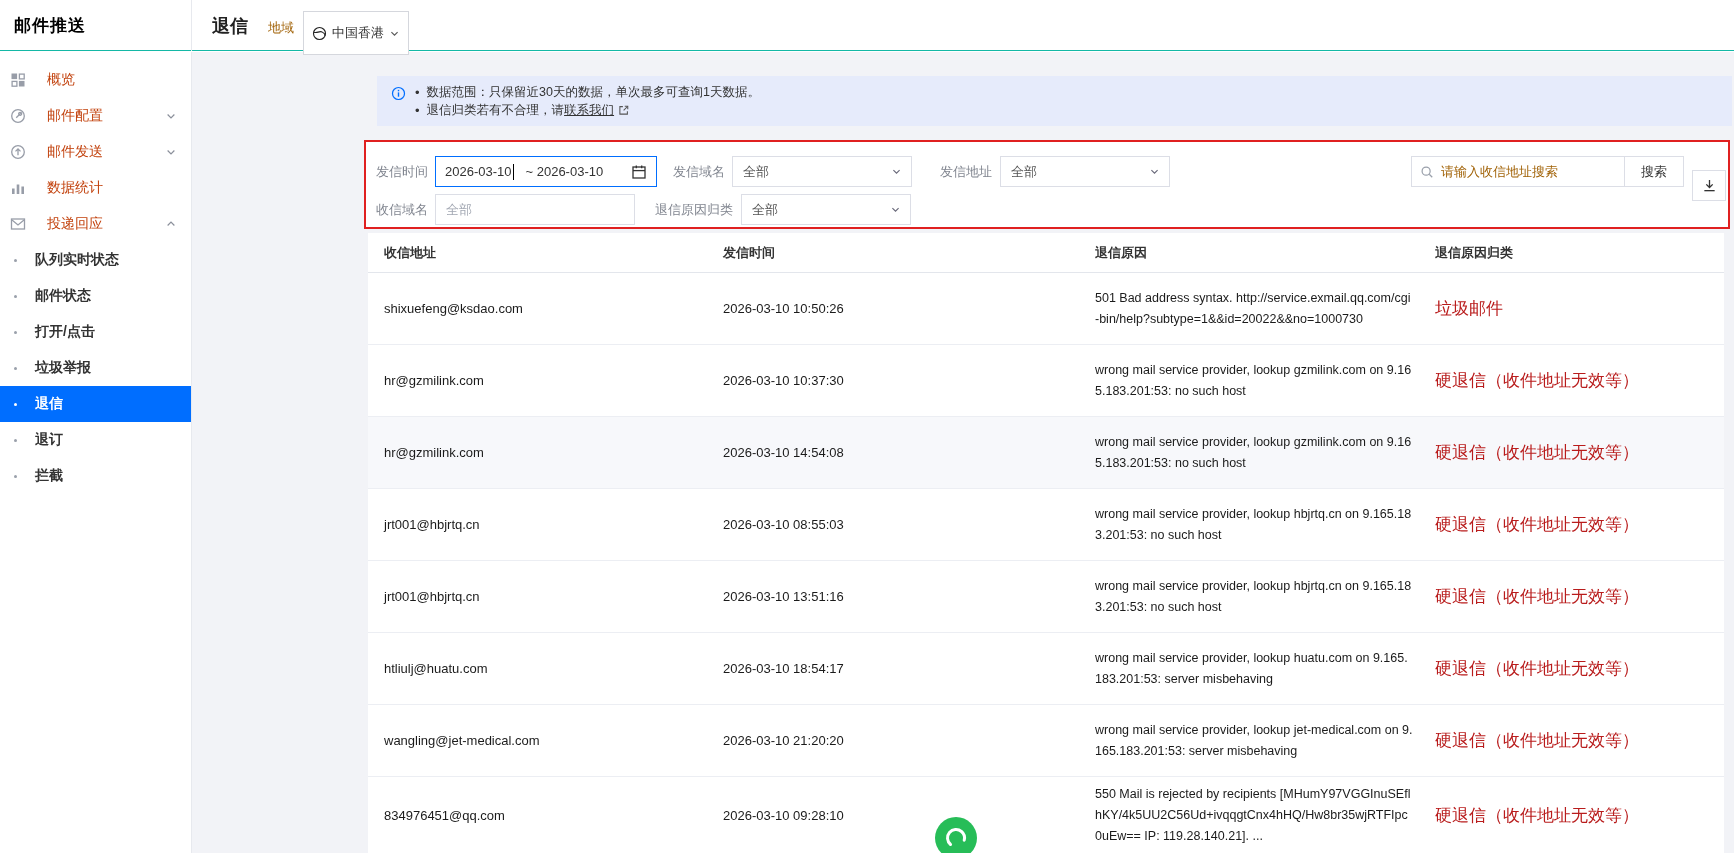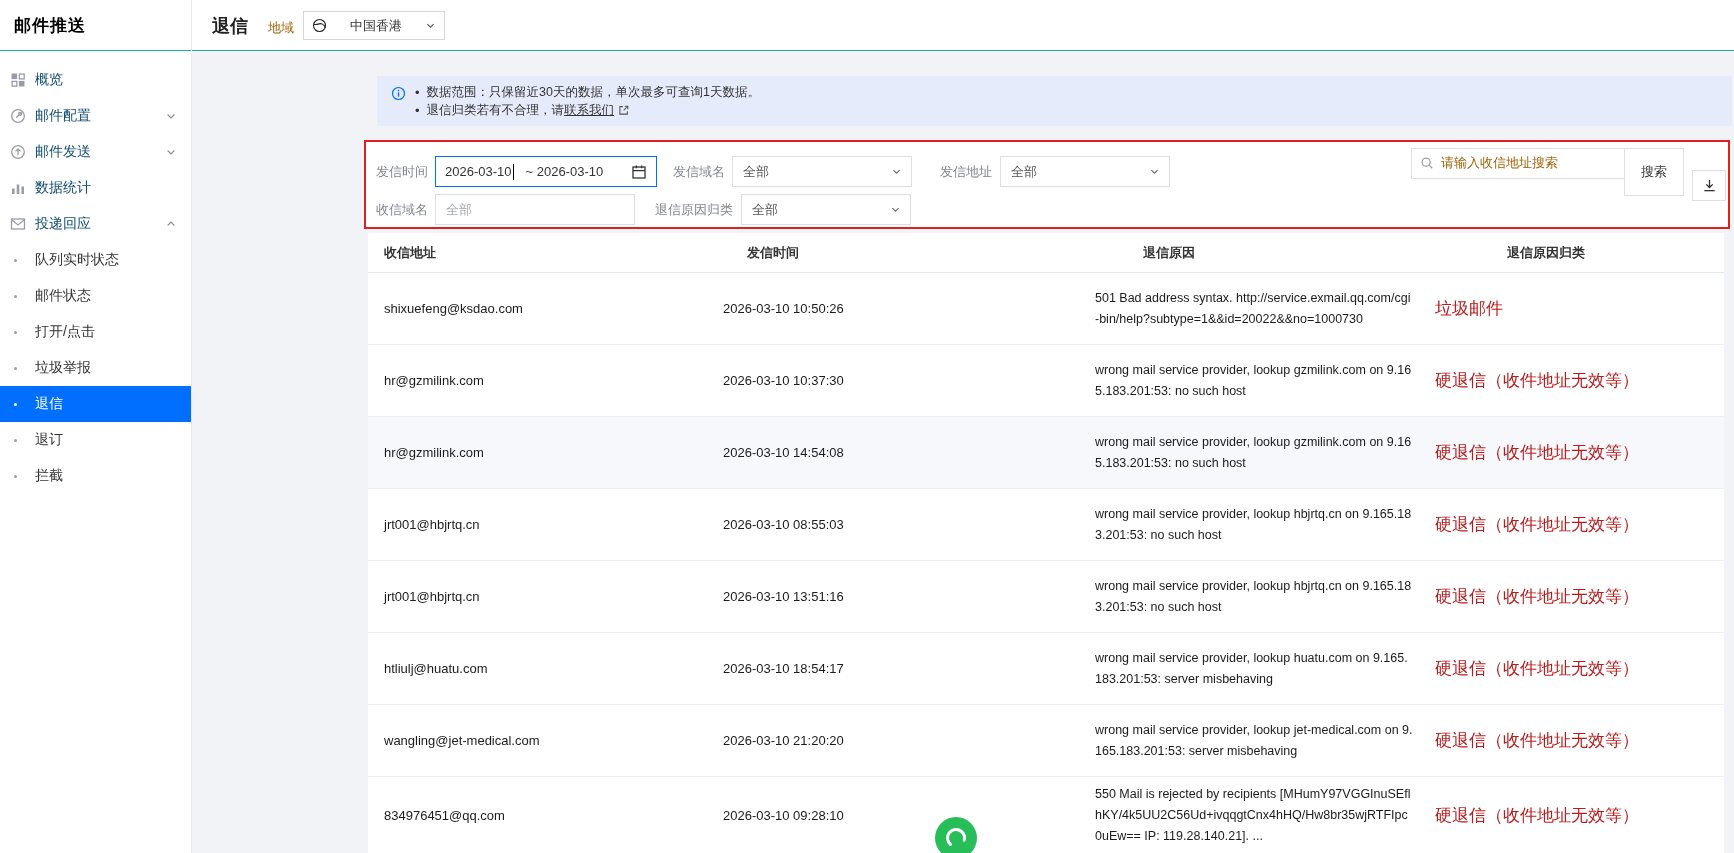--- a/index.html
+++ b/index.html
@@ -7,33 +7,33 @@
     font-family:"Liberation Sans","DejaVu Sans",sans-serif; color:#333; font-size:13px; }
 
   
   .topbar { position:absolute; left:0; top:0; width:1734px; height:51px; background:#fff;
     border-bottom:1px solid #14b8a6; z-index:20; }
   .topbar-left { position:absolute; left:0; top:0; width:192px; height:51px;
     border-right:1px solid #e7e9ee; display:flex; align-items:center; }
   .app-title { margin-left:14px; font-size:17px; font-weight:700; color:#000; letter-spacing:1px; }
   .page-title { position:absolute; left:212px; top:14px; font-size:18px; font-weight:700; color:#222; }
   .region-label { position:absolute; left:268px; top:19px; font-size:13px; color:#a16207; }
-  .region-select { position:absolute; left:303px; top:11px; height:29px; padding:0 8px 0 8px;
-    border:1px solid #d5d7dd; background:#fff; display:flex; align-items:center; gap:23px; cursor:pointer; }
+  .region-select { position:absolute; left:303px; top:11px; height:44px; padding:0 8px 0 8px;
+    border:1px solid #d5d7dd; background:#fff; display:flex; align-items:center; gap:5px; cursor:pointer; }
   .region-select .g-ic { width:15px; height:15px; color:#222; }
   .region-select .chev { width:11px; height:11px; color:#555; }
 
   
   .sidebar { position:absolute; left:0; top:52px; width:192px; height:801px; background:#fff;
     border-right:1px solid #e7e9ee; padding-top:10px; z-index:10; }
   .nav-item { position:relative; height:36px; display:flex; align-items:center; cursor:pointer; }
   .nav-icon { position:absolute; left:10px; width:16px; height:16px; color:#989da8; }
-  .nav-label { margin-left:35px; font-size:14px; color:#0c4a6e; }
+  .nav-label { margin-left:47px; font-size:14px; color:#c2410c; }
   .nav-chevron { position:absolute; right:14px; width:12px; height:12px; color:#8b909b; }
-  .sub-item { position:relative; height:36px; display:flex; align-items:center; cursor:pointer; }
+  .sub-item { position:relative; height:36px; display:flex; align-items:center; cursor:pointer;font-weight:bold; }
   .sub-bullet { position:absolute; left:14px; width:3px; height:3px; border-radius:50%; background:#9aa0ab; }
   .sub-label { margin-left:35px; font-size:14px; color:#333; }
   .sub-item.selected { background:#006eff; }
   .sub-item.selected .sub-label { color:#fff; }
   .sub-item.selected .sub-bullet { background:#fff; }
 
   
   .main { position:absolute; left:192px; top:52px; width:1542px; height:801px; background:#f2f3f7; }
 
   
@@ -61,29 +61,29 @@
   .f-select { height:31px; border:1px solid #dcdee6; background:#fff; display:flex; align-items:center;
     padding:0 10px; color:#555; cursor:pointer; flex:none; position:relative; }
   .f-select .chev { position:absolute; right:9px; width:11px; height:11px; color:#667; }
   .f-input { height:31px; border:1px solid #dcdee6; background:#fff; display:flex; align-items:center;
     padding:0 10px; color:#a3a8b3; flex:none; }
   .search-group { margin-left:auto; margin-right:44px; display:flex; flex:none; }
   .search-box { width:213px; height:31px; border:1px solid #dcdee6; border-right:none; background:#fff;
     display:flex; align-items:center; padding:0 8px; }
   .search-box .s-ic { width:14px; height:14px; color:#9aa0ab; flex:none; }
   .search-box .ph { margin-left:7px; color:#a16207; }
-  .search-btn { width:60px; height:48px; border:1px solid #dcdee6; background:#fff; font-size:13px;
+  .search-btn { width:60px; height:31px; border:1px solid #dcdee6; background:#fff; font-size:13px;
     color:#333; cursor:pointer; font-family:inherit; }
   .dl-btn { position:absolute; right:2px; top:14px; width:34px; height:31px; border:1px solid #dcdee6;
     background:#fff; display:flex; align-items:center; justify-content:center; cursor:pointer; }
   .dl-btn .d-ic { width:15px; height:15px; color:#333; }
 
   
   .btable { position:absolute; left:176px; top:181px; width:1356px; height:620px; background:#fff; overflow:hidden; }
-  .t-head { display:flex; height:40px; align-items:center; padding-left:16px; border-bottom:1px solid #e3e6ec;gap:24px; }
+  .t-head { display:flex; height:40px; align-items:center; padding-left:16px; border-bottom:1px solid #e3e6ec; }
   .t-head .hc { font-size:13px; font-weight:700; color:#333; }
   .t-row { display:flex; align-items:center; padding-left:16px; height:72px; border-bottom:1px solid #eceef3; }
   .t-row.striped { background:#f7f8fb; }
   .c1 { width:339px; flex:none; padding-right:20px; }
   .c2 { width:339px; flex:none; padding-right:20px; }
   .c3 { width:340px; flex:none; padding-right:22px;margin-left:33px; }
   .c4 { flex:1; padding-right:16px; }
   .cell-addr, .cell-time { font-size:13px; color:#1b1b1b; }
   .cell-reason { font-size:12.5px; color:#1b1b1b; line-height:21px; word-break:break-all; }
   .cell-cat { font-size:17px; color:#b91c1c; }

